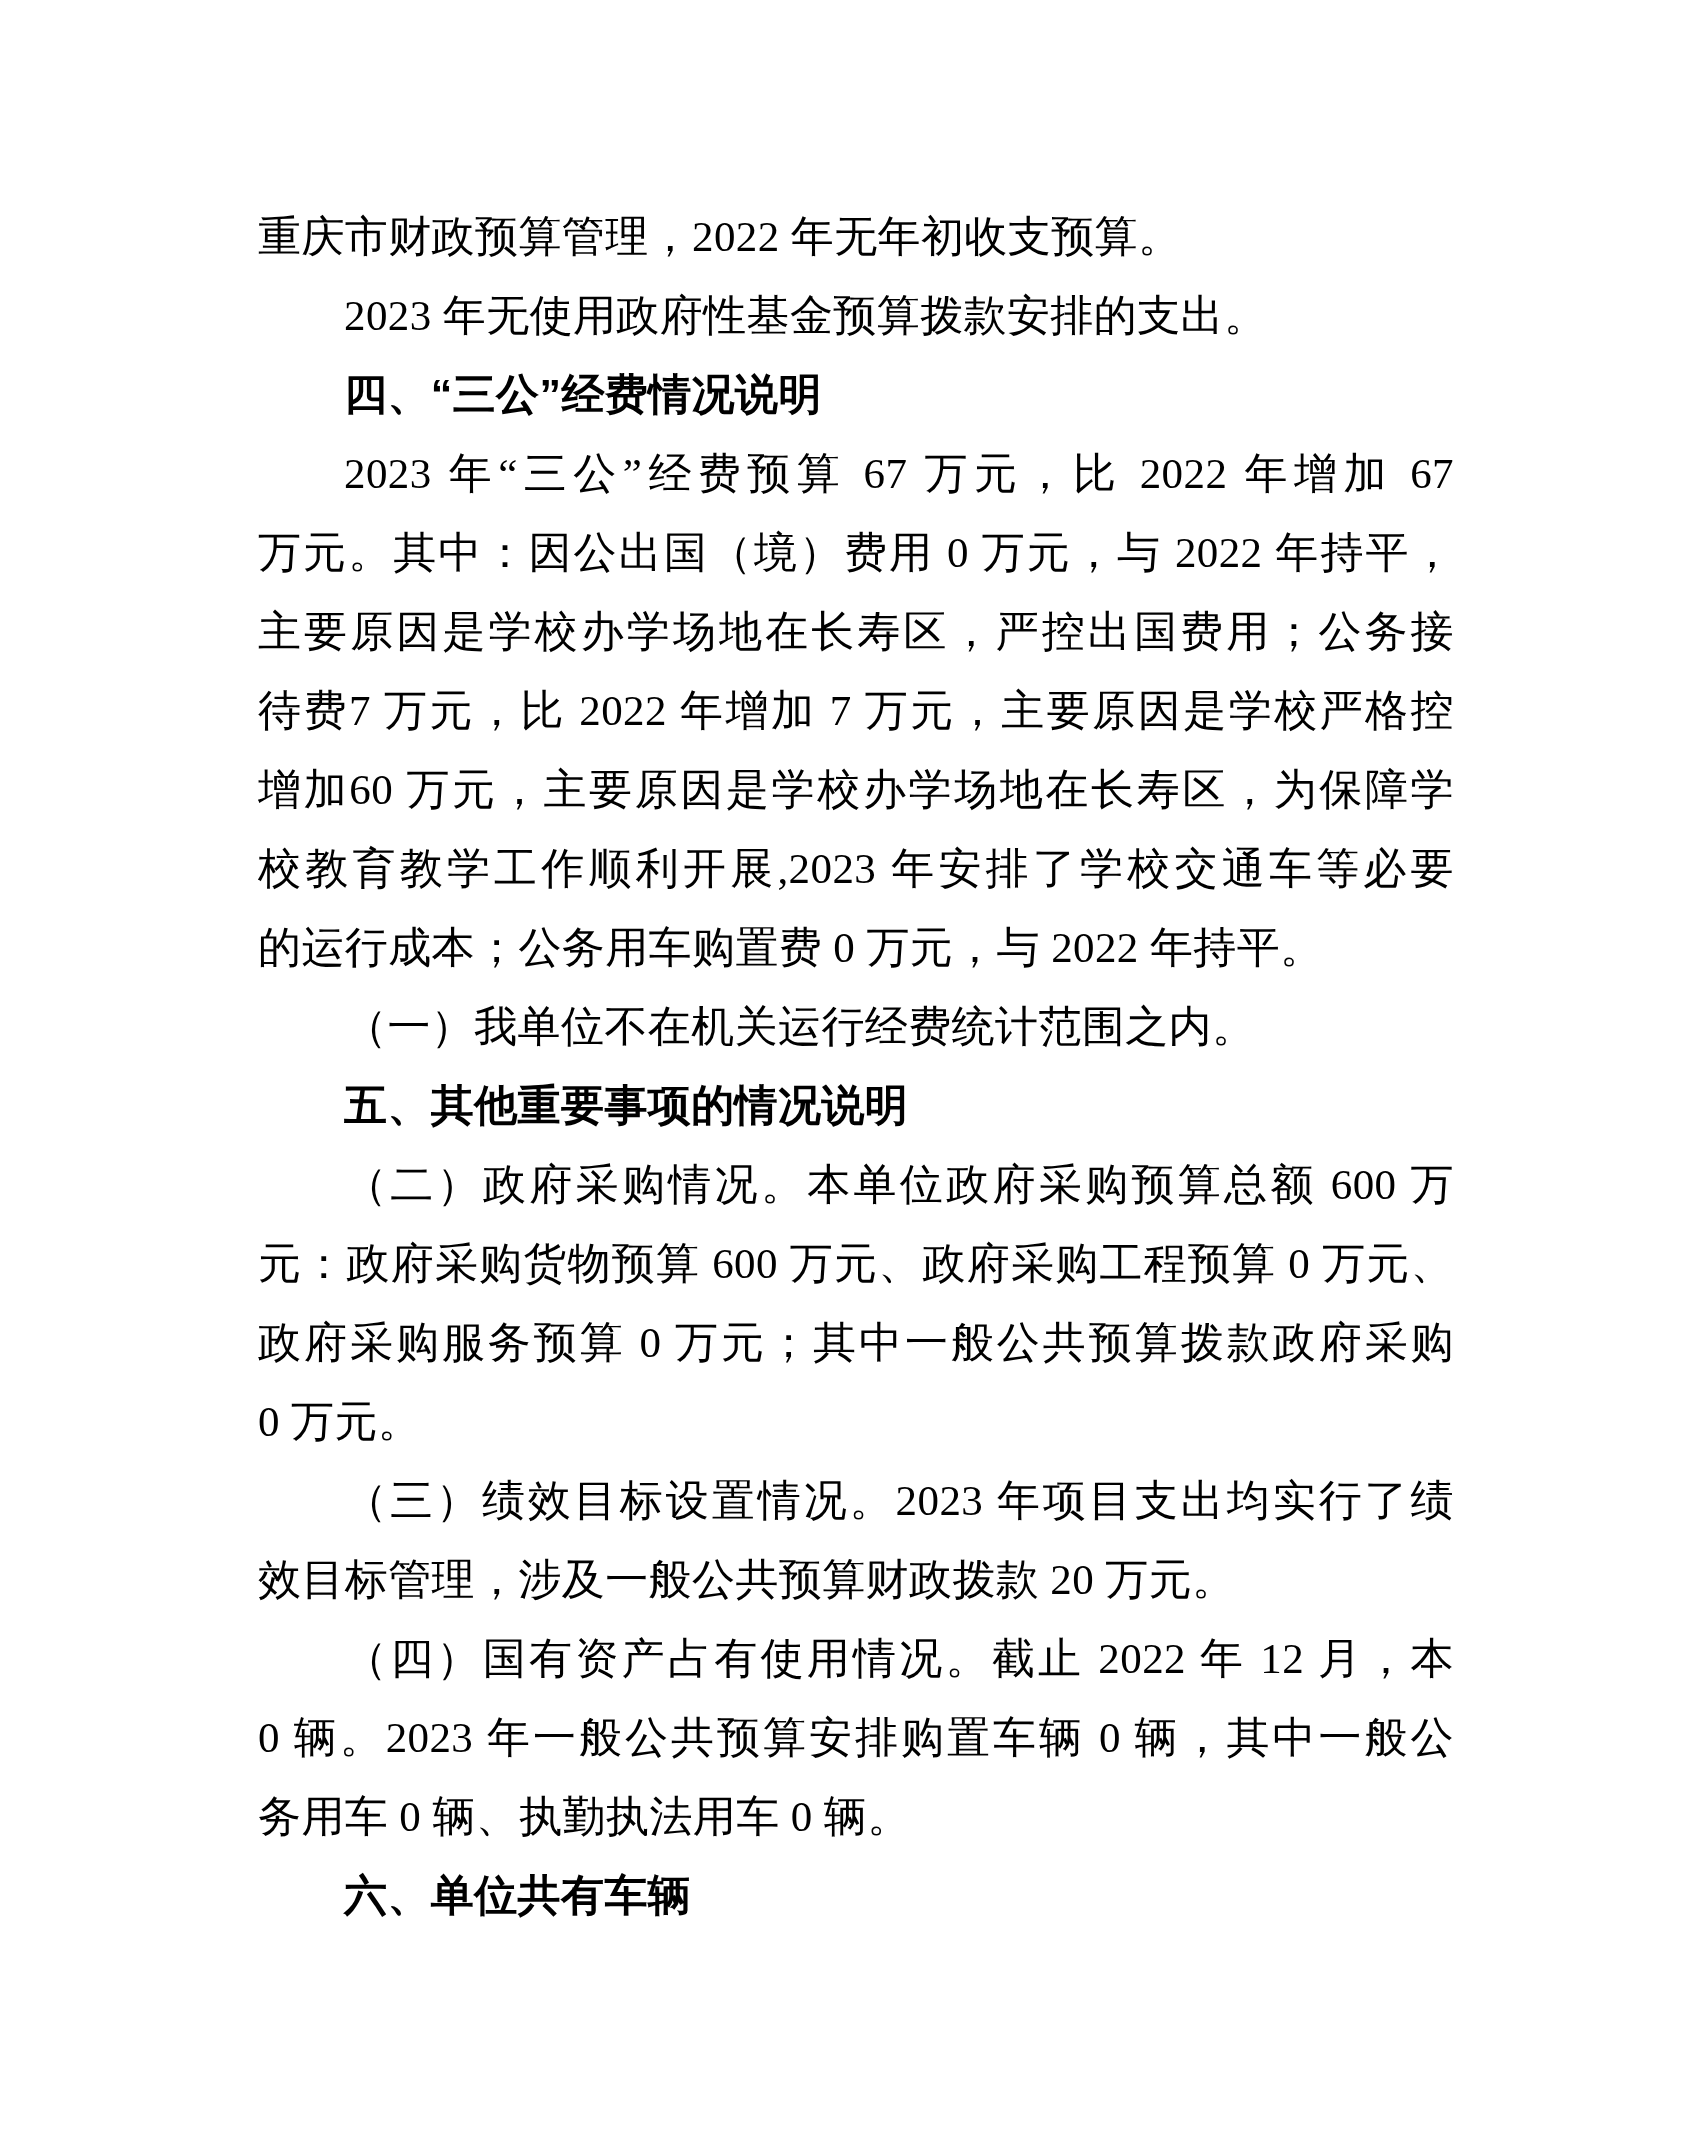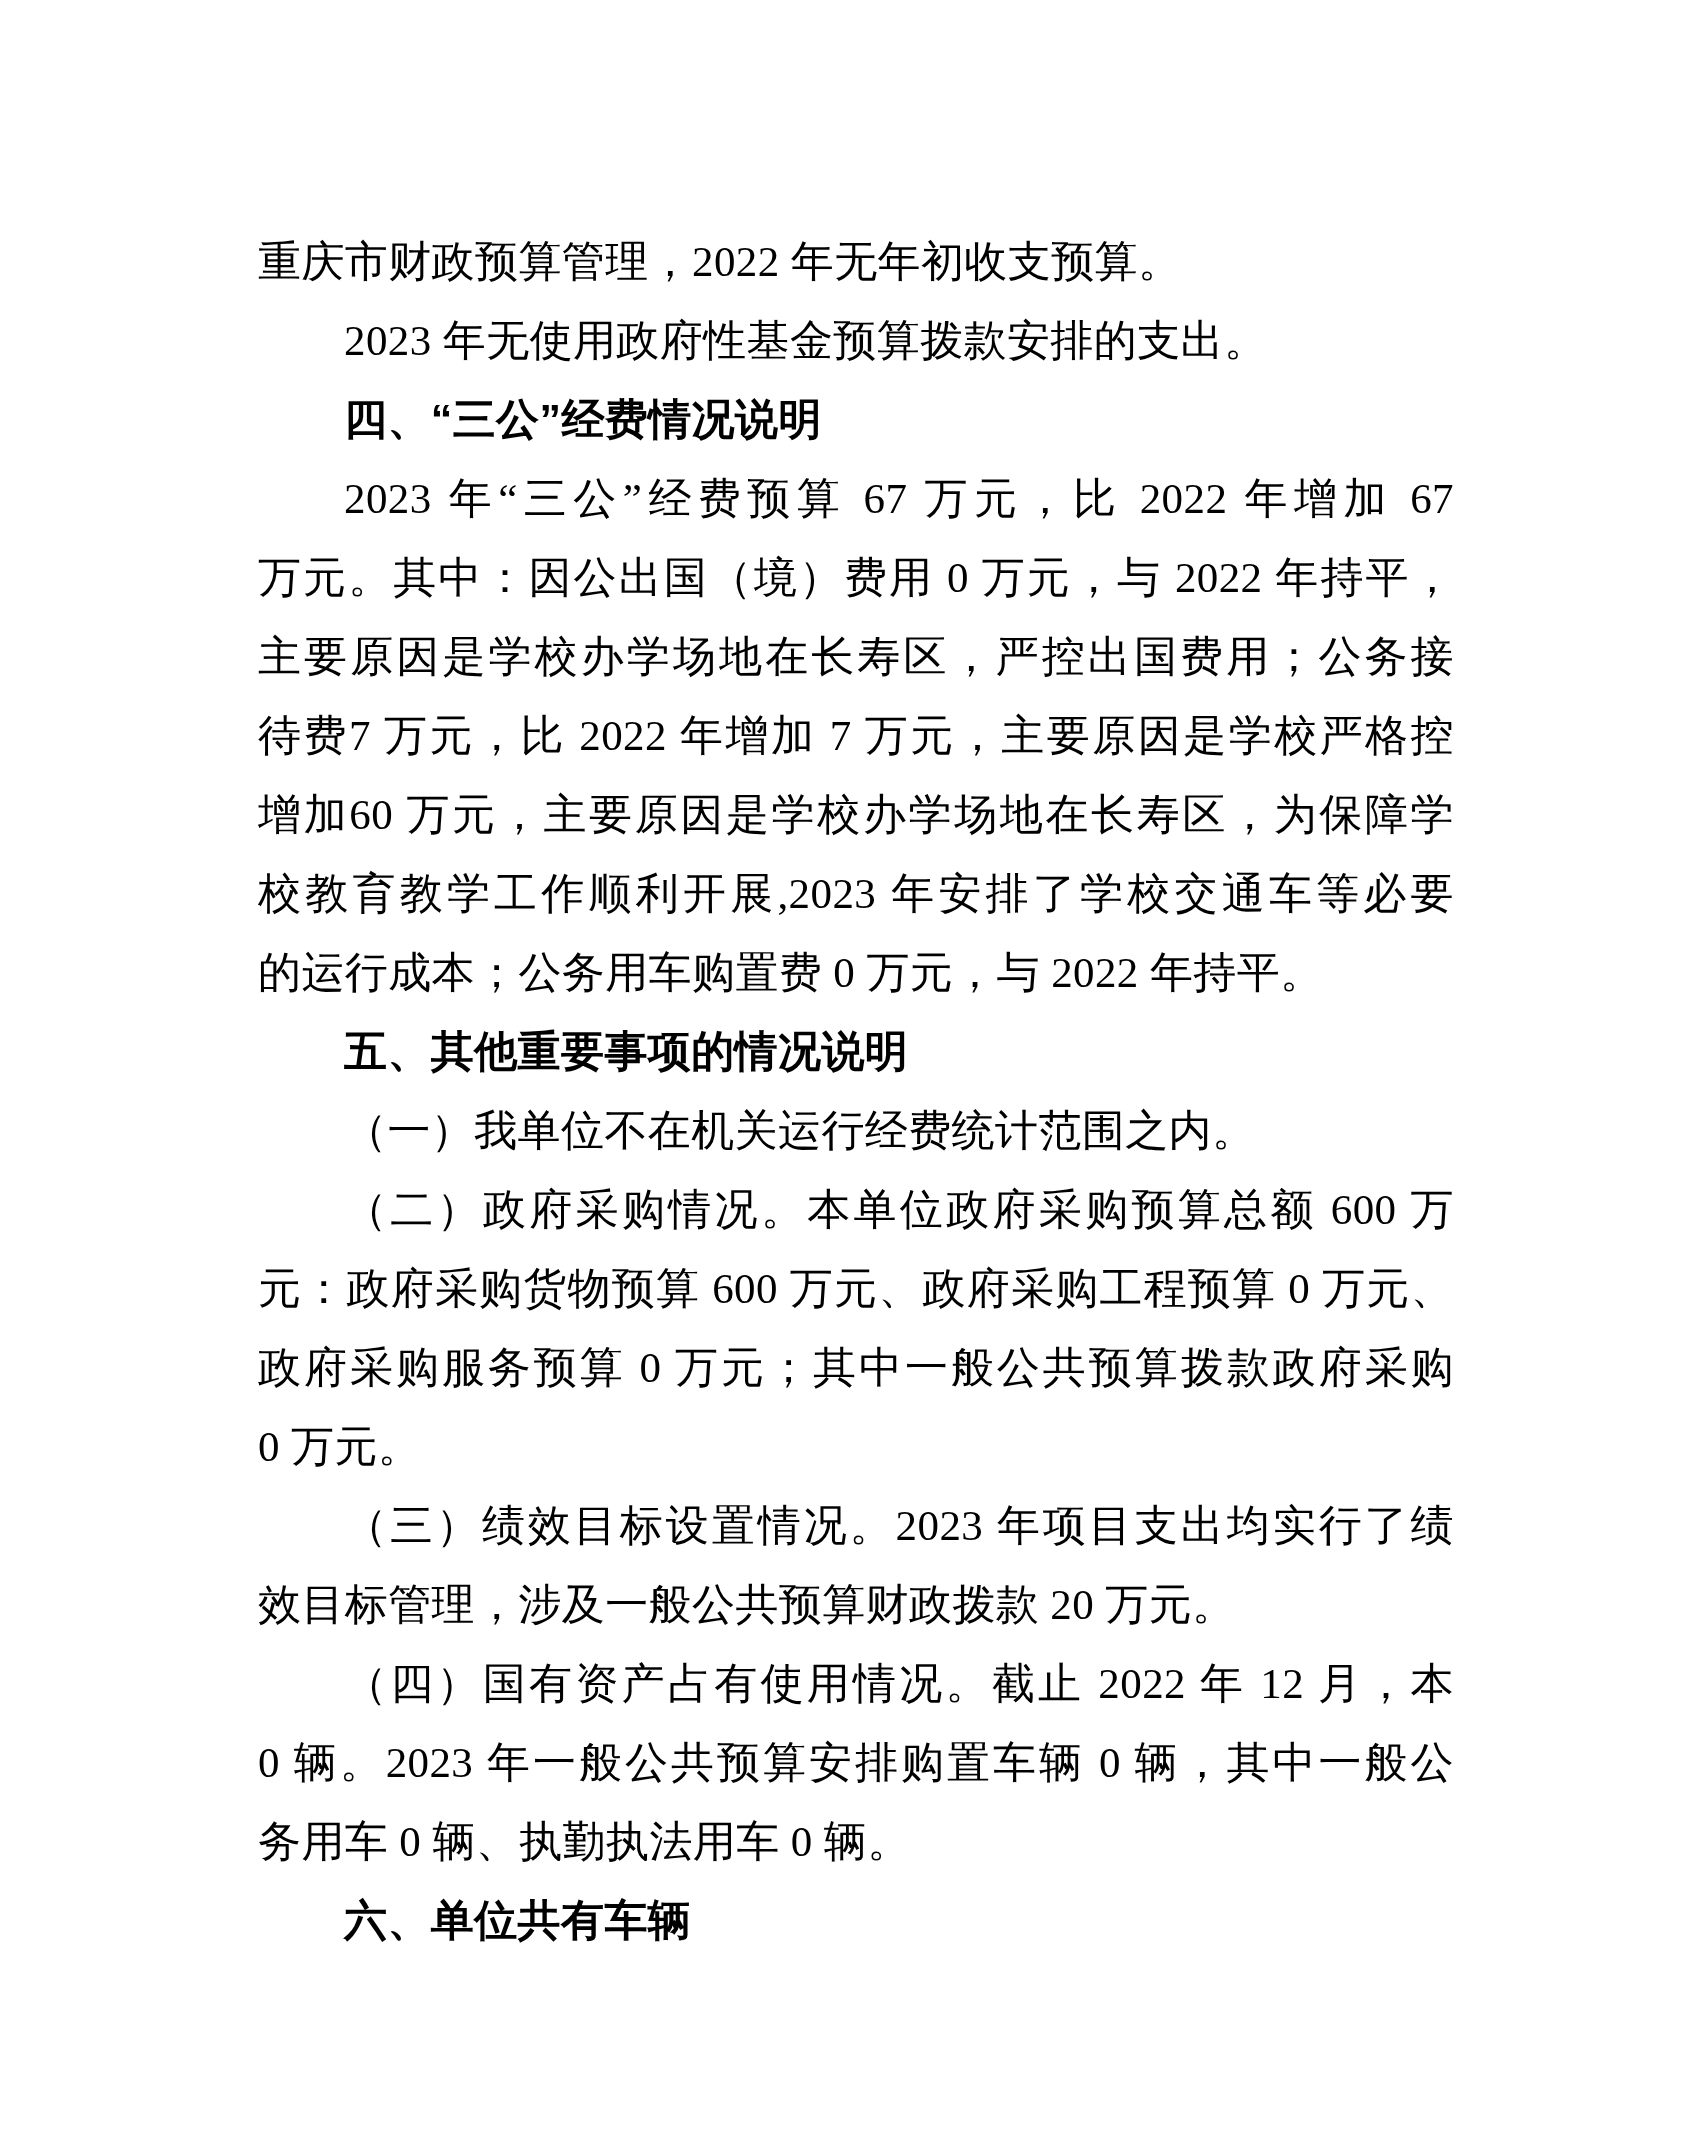--- a/index.html
+++ b/index.html
@@ -12,21 +12,21 @@
     width: 1707px;
     height: 2414px;
     background: #ffffff;
     color: #000000;
     font-family: "Liberation Serif", serif;
     overflow: hidden;
   }
   .page-body {
     position: absolute;
     left: 258px;
-    top: 222px;
+    top: 197px;
     width: 1196px;
   }
   .line {
     height: 79px;
     line-height: 79px;
     font-size: 43px;
     letter-spacing: 0.4px;
     white-space: normal;
     overflow: hidden;
     text-align: left;
@@ -51,22 +51,22 @@
       <div class="line">重庆市财政预算管理，2022 年无年初收支预算。</div>
       <div class="line indent">2023 年无使用政府性基金预算拨款安排的支出。</div>
       <div class="line heading indent">四、“三公”经费情况说明</div>
       <div class="line indent justify">2023 年“三公”经费预算 67 万元，比 2022 年增加 67</div>
       <div class="line justify">万元。其中：因公出国（境）费用 0 万元，与 2022 年持平，</div>
       <div class="line justify">主要原因是学校办学场地在长寿区，严控出国费用；公务接</div>
       <div class="line justify">待费7 万元，比 2022 年增加 7 万元，主要原因是学校严格控</div>
       <div class="line justify">增加60 万元，主要原因是学校办学场地在长寿区，为保障学</div>
       <div class="line justify">校教育教学工作顺利开展,2023 年安排了学校交通车等必要</div>
       <div class="line">的运行成本；公务用车购置费 0 万元，与 2022 年持平。</div>
+      <div class="line indent">（一）我单位不在机关运行经费统计范围之内。</div>
       <div class="line heading indent">五、其他重要事项的情况说明</div>
-      <div class="line indent">（一）我单位不在机关运行经费统计范围之内。</div>
       <div class="line indent justify">（二）政府采购情况。本单位政府采购预算总额 600 万</div>
       <div class="line justify">元：政府采购货物预算 600 万元、政府采购工程预算 0 万元、</div>
       <div class="line justify">政府采购服务预算 0 万元；其中一般公共预算拨款政府采购</div>
       <div class="line">0 万元。</div>
       <div class="line indent justify">（三）绩效目标设置情况。2023 年项目支出均实行了绩</div>
       <div class="line">效目标管理，涉及一般公共预算财政拨款 20 万元。</div>
       <div class="line indent justify">（四）国有资产占有使用情况。截止 2022 年 12 月，本</div>
       <div class="line justify">0 辆。2023 年一般公共预算安排购置车辆 0 辆，其中一般公</div>
       <div class="line">务用车 0 辆、执勤执法用车 0 辆。</div>
       <div class="line heading indent">六、单位共有车辆</div>

